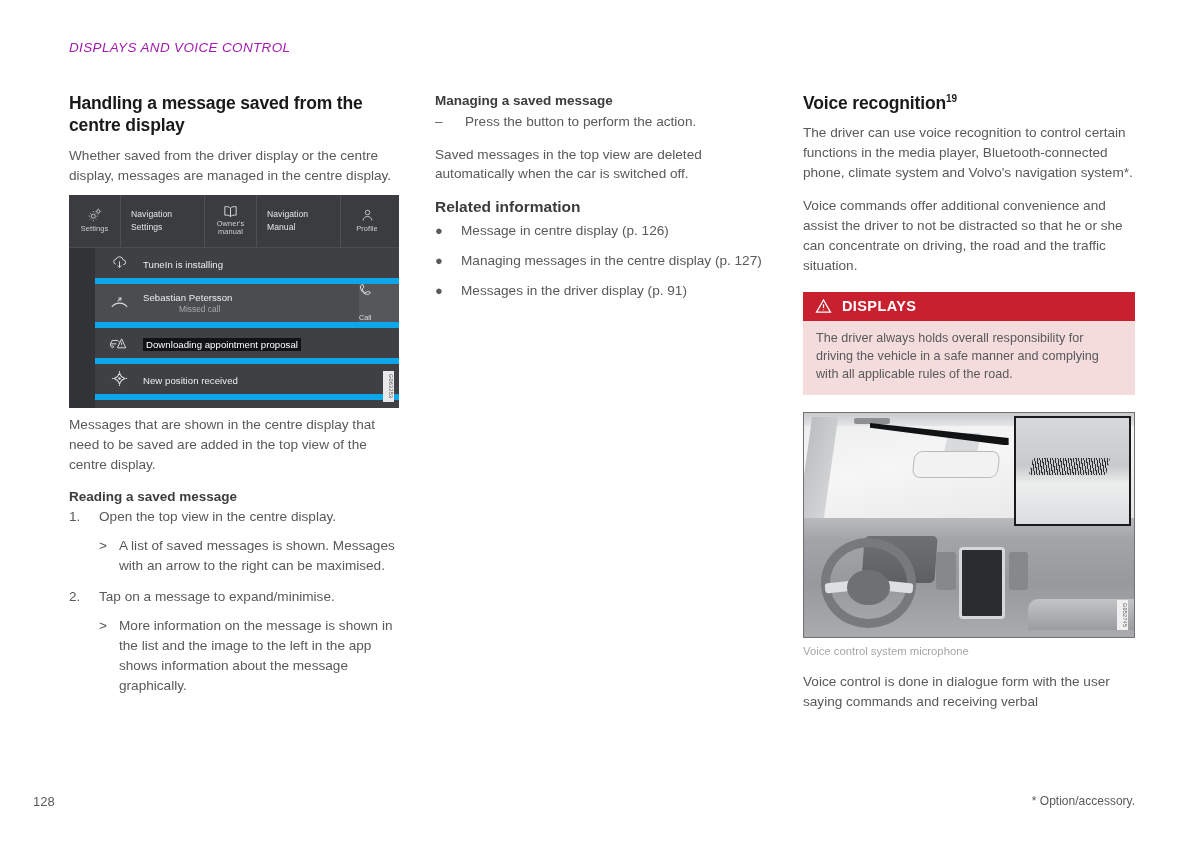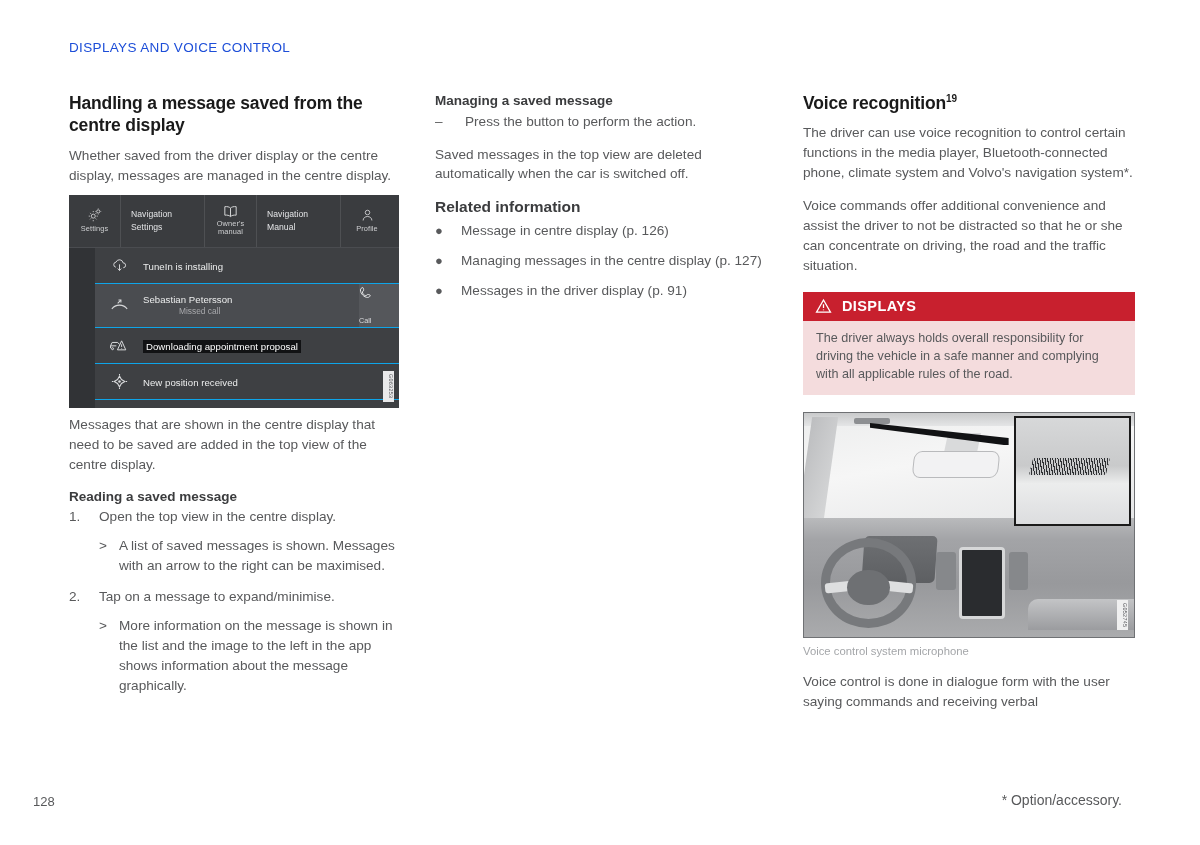--- a/index.html
+++ b/index.html
@@ -19,22 +19,23 @@
     inset: 0;
   }
 
   
   .running-header {
     position: absolute;
     left: 69px;
     top: 40px;
     font-size: 13.5px;
     letter-spacing: 0.35px;
-    color: #1d4ed8;
+    color: #a21caf;
     font-weight: 400;
+    font-style: italic;
   }
 
   
   .columns {
     position: absolute;
     left: 69px;
     top: 92px;
     width: 1070px;
     display: flex;
     gap: 0;
@@ -132,21 +133,21 @@
     left: 26px;
     top: 53px;
     right: 0;
     bottom: 0;
     background: #3e4043;
   }
   .cd-row {
     display: flex;
     align-items: center;
     height: 36px;
-    border-bottom: 1px solid #0ea5e9;
+    border-bottom: 6px solid #0ea5e9;
     position: relative;
   }
   .cd-row.tall { height: 44px; }
   .cd-row.highlight { background: #4a4c50; }
   .cd-rowicon {
     width: 48px;
     display: flex;
     align-items: center;
     justify-content: center;
     color: #d8d9db;
@@ -443,23 +444,23 @@
   
   .page-number {
     position: absolute;
     left: 33px;
     bottom: 36px;
     font-size: 13px;
     color: #58595b;
   }
   .footnote {
     position: absolute;
-    right: 78px;
+    right: 65px;
     bottom: 37px;
-    font-size: 14px;
+    font-size: 12px;
     color: #58595b;
   }
 
   svg { display: block; }
 </style>
 </head>
 <body>
 
 <div class="page">
 

